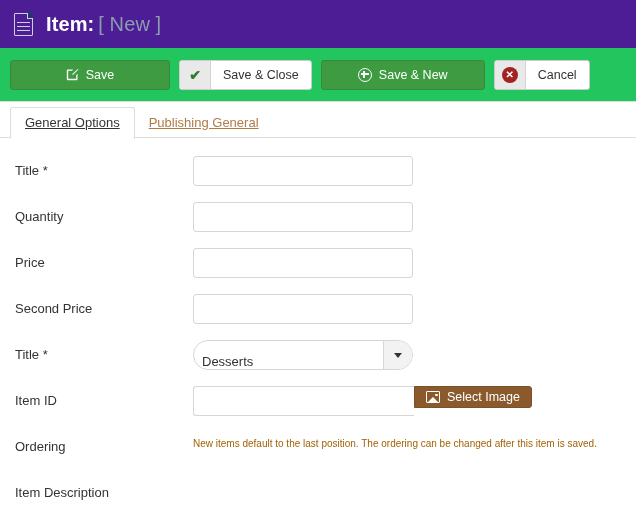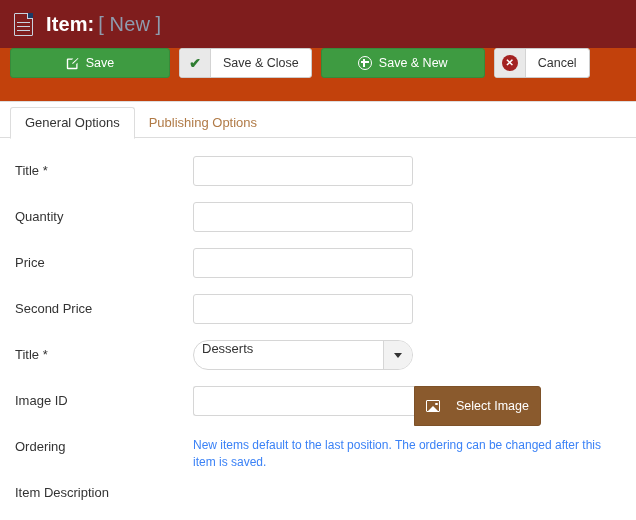--- a/index.html
+++ b/index.html
@@ -7,21 +7,21 @@
     margin: 0; padding: 0;
     width: 636px; height: 520px;
     overflow: hidden;
     background: #ffffff;
     font-family: "Liberation Sans", sans-serif;
   }
 
   
   .page-header {
     height: 48px;
-    background: #7f1d1d;
+    background: #4c1d95;
     display: flex;
     align-items: center;
     padding: 0 16px 0 14px;
   }
   .header-icon {
     width: 19px; height: 23px;
     position: relative;
     flex: 0 0 auto;
     margin-right: 13px;
   }
@@ -53,24 +53,24 @@
   }
   .header-title .new-badge {
     color: #8e9bae;
     font-weight: normal;
     margin-left: 4px;
   }
 
   
   .toolbar {
     height: 54px;
-    background: #c2410c;
+    background: #22c55e;
     border-bottom: 1px solid #dddddd;
     display: flex;
-    align-items: flex-start;
+    align-items: center;
     padding: 0 10px;
     gap: 9px;
   }
   .btn {
     height: 30px;
     display: inline-flex;
     align-items: center;
     border-radius: 3px;
     font-size: 12.5px;
     cursor: pointer;
@@ -142,20 +142,21 @@
     content: ""; position: absolute; left: 0; right: 0; bottom: 0;
     height: 1px; background: #dddddd;
   }
   .tab {
     font-size: 13px;
     padding: 8px 14px 8px;
     cursor: pointer;
     position: relative;
     z-index: 2;
     line-height: 1.1;
+    text-decoration: underline;
   }
   .tab.active {
     color: #333333;
     background: #ffffff;
     border: 1px solid #dddddd;
     border-bottom: 1px solid #ffffff;
     border-radius: 3px 3px 0 0;
     margin-bottom: -1px;
   }
   .tab.inactive { color: #b07a46; }
@@ -189,21 +190,21 @@
     color: #333333;
     padding: 0 8px;
     font-family: "Liberation Sans", sans-serif;
     outline: none;
   }
   .select-wrap {
     width: 220px; height: 30px;
     border: 1px solid #d6d6d6;
     border-radius: 15px;
     background: #ffffff;
-    display: flex; align-items: flex-start;
+    display: flex; align-items: flex-end;
     overflow: hidden;
     cursor: pointer;
   }
   .select-value {
     flex: 1 1 auto;
     font-size: 13px; color: #333333;
     padding: 0 8px;
   }
   .select-arrow {
     width: 29px; height: 100%;
@@ -217,29 +218,29 @@
     border-right: 4.5px solid transparent;
     border-top: 5px solid #333333;
   }
   .input-group { display: flex; align-items: stretch; }
   .input-group .text-input {
     width: 221px;
     border-radius: 3px 0 0 3px;
     border-right: none;
   }
   .btn-image {
-    height: 40px;
+    height: 22px;
     background: #8a5a2d;
     color: #ffffff;
     font-size: 12.5px;
     border: 1px solid #7d5128;
     border-radius: 0 3px 3px 0;
     display: inline-flex;
     align-items: center;
-    gap: 16px;
+    gap: 7px;
     padding: 0 11px;
     cursor: pointer;
     white-space: nowrap;
   }
   .img-icon {
     width: 14px; height: 12px;
     border: 1.5px solid #ffffff;
     border-radius: 1px;
     position: relative;
     flex: 0 0 auto;
@@ -252,22 +253,22 @@
     border-right: 5px solid transparent;
     border-bottom: 5px solid #ffffff;
   }
   .img-icon::after {
     content: ""; position: absolute;
     right: 1.5px; top: 1.5px;
     width: 2.5px; height: 2.5px; border-radius: 50%;
     background: #ffffff;
   }
   .help-text {
-    font-size: 12px;
-    color: #3b82f6;
+    font-size: 10px;
+    color: #a16207;
     line-height: 1.45;
     max-width: 432px;
     padding-top: 5px;
   }
 </style>
 </head>
 <body>
 
 <div class="page-header">
   <div class="header-icon">
@@ -308,21 +309,21 @@
     <span class="ico-cell">
         <span class="x-circle">✕</span>
       </span>
     <span class="lbl-cell">Cancel</span>
   </div>
 
 </div>
 
 <div class="tabs">
   <div class="tab active">General Options</div>
-  <div class="tab inactive">Publishing Options</div>
+  <div class="tab inactive">Publishing General</div>
 </div>
 
 <div class="form">
 
   <div class="form-row">
     <div class="form-label">Title *</div>
     <div class="form-control">
       <input class="text-input" type="text" value="" placeholder="" style="">
     </div>
   </div>
@@ -354,21 +355,21 @@
       <div class="select-wrap">
         <span class="select-value">Desserts</span>
         <span class="select-arrow">
             <span class="caret"></span>
           </span>
       </div>
     </div>
   </div>
 
   <div class="form-row">
-    <div class="form-label">Image ID</div>
+    <div class="form-label">Item ID</div>
     <div class="form-control">
       <div class="input-group">
         <input class="text-input" type="text" value="" placeholder="" style="">
         <div class="btn-image">
           <span class="img-icon"></span>
           <span>Select Image</span>
         </div>
       </div>
     </div>
   </div>

